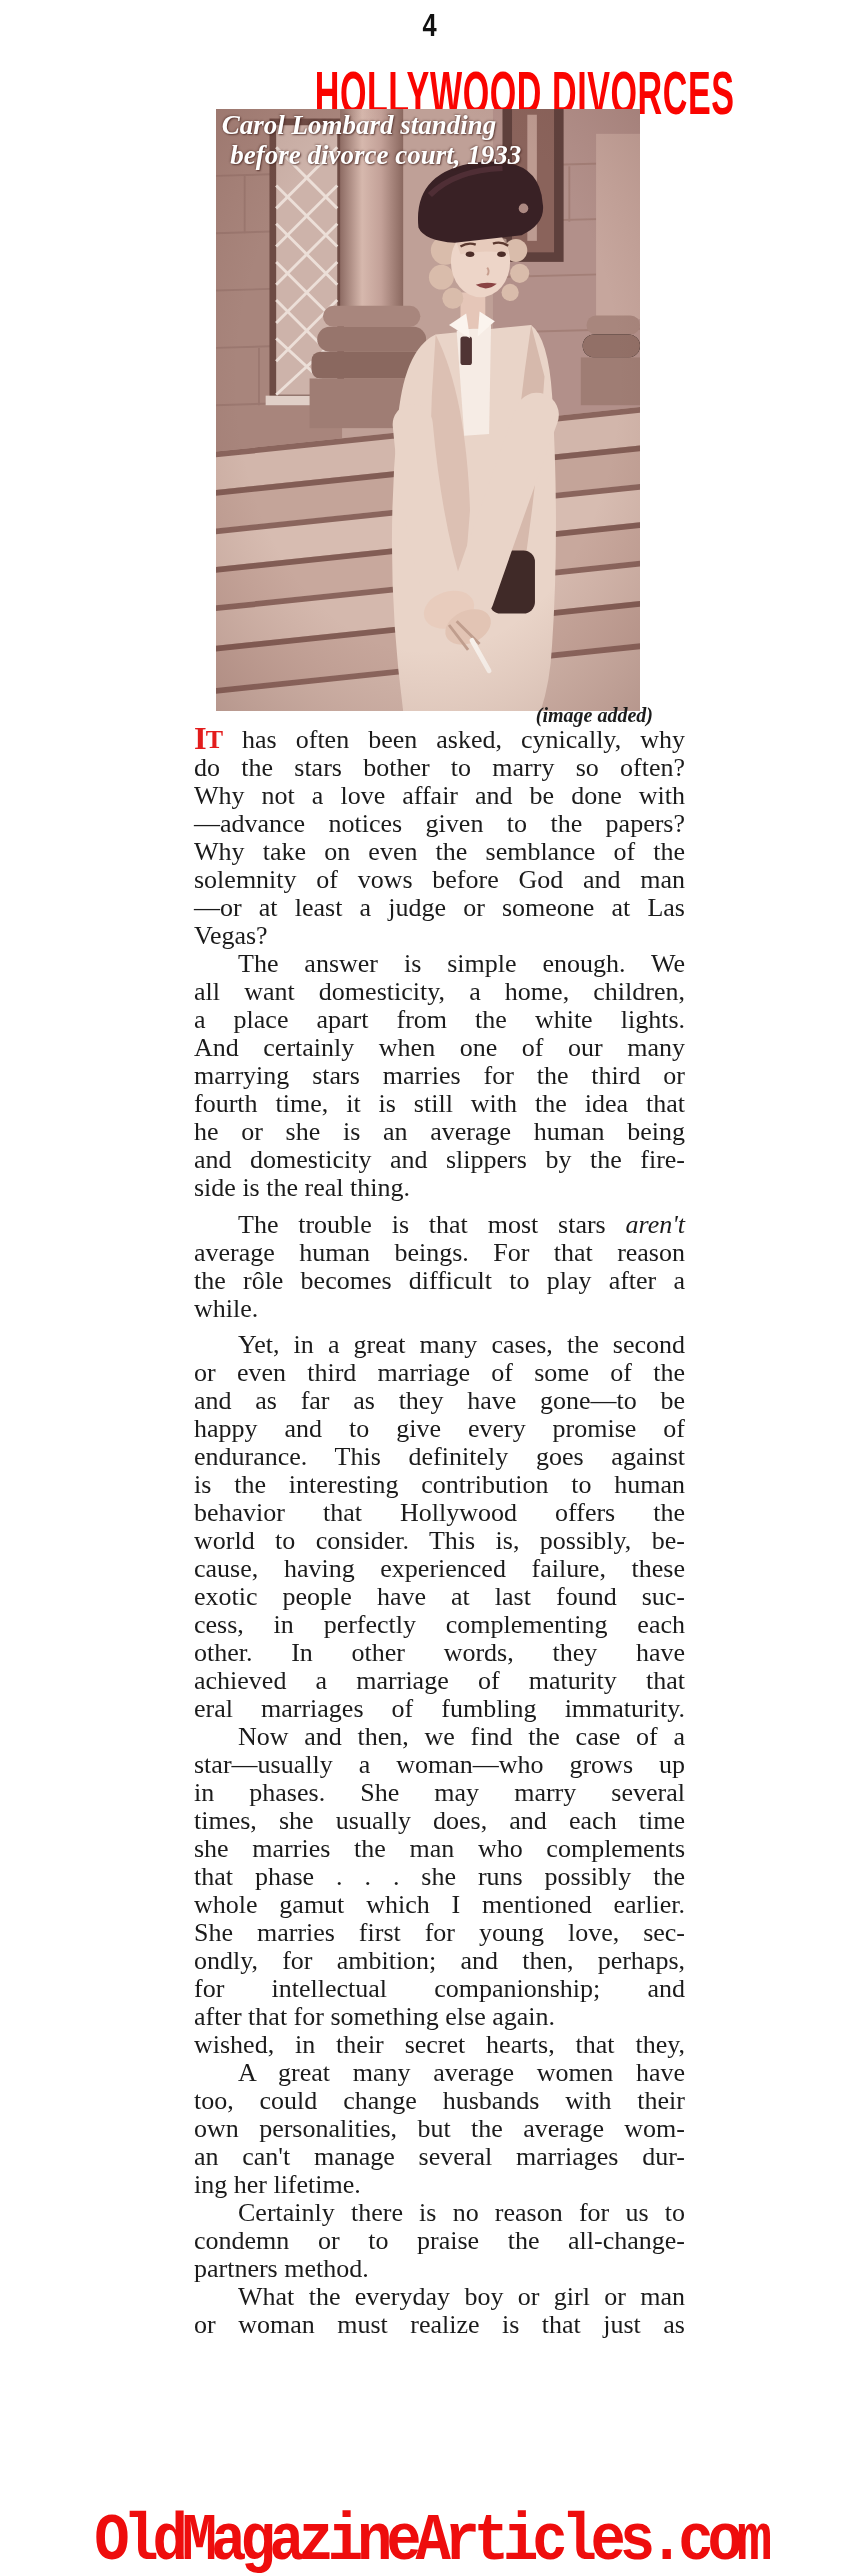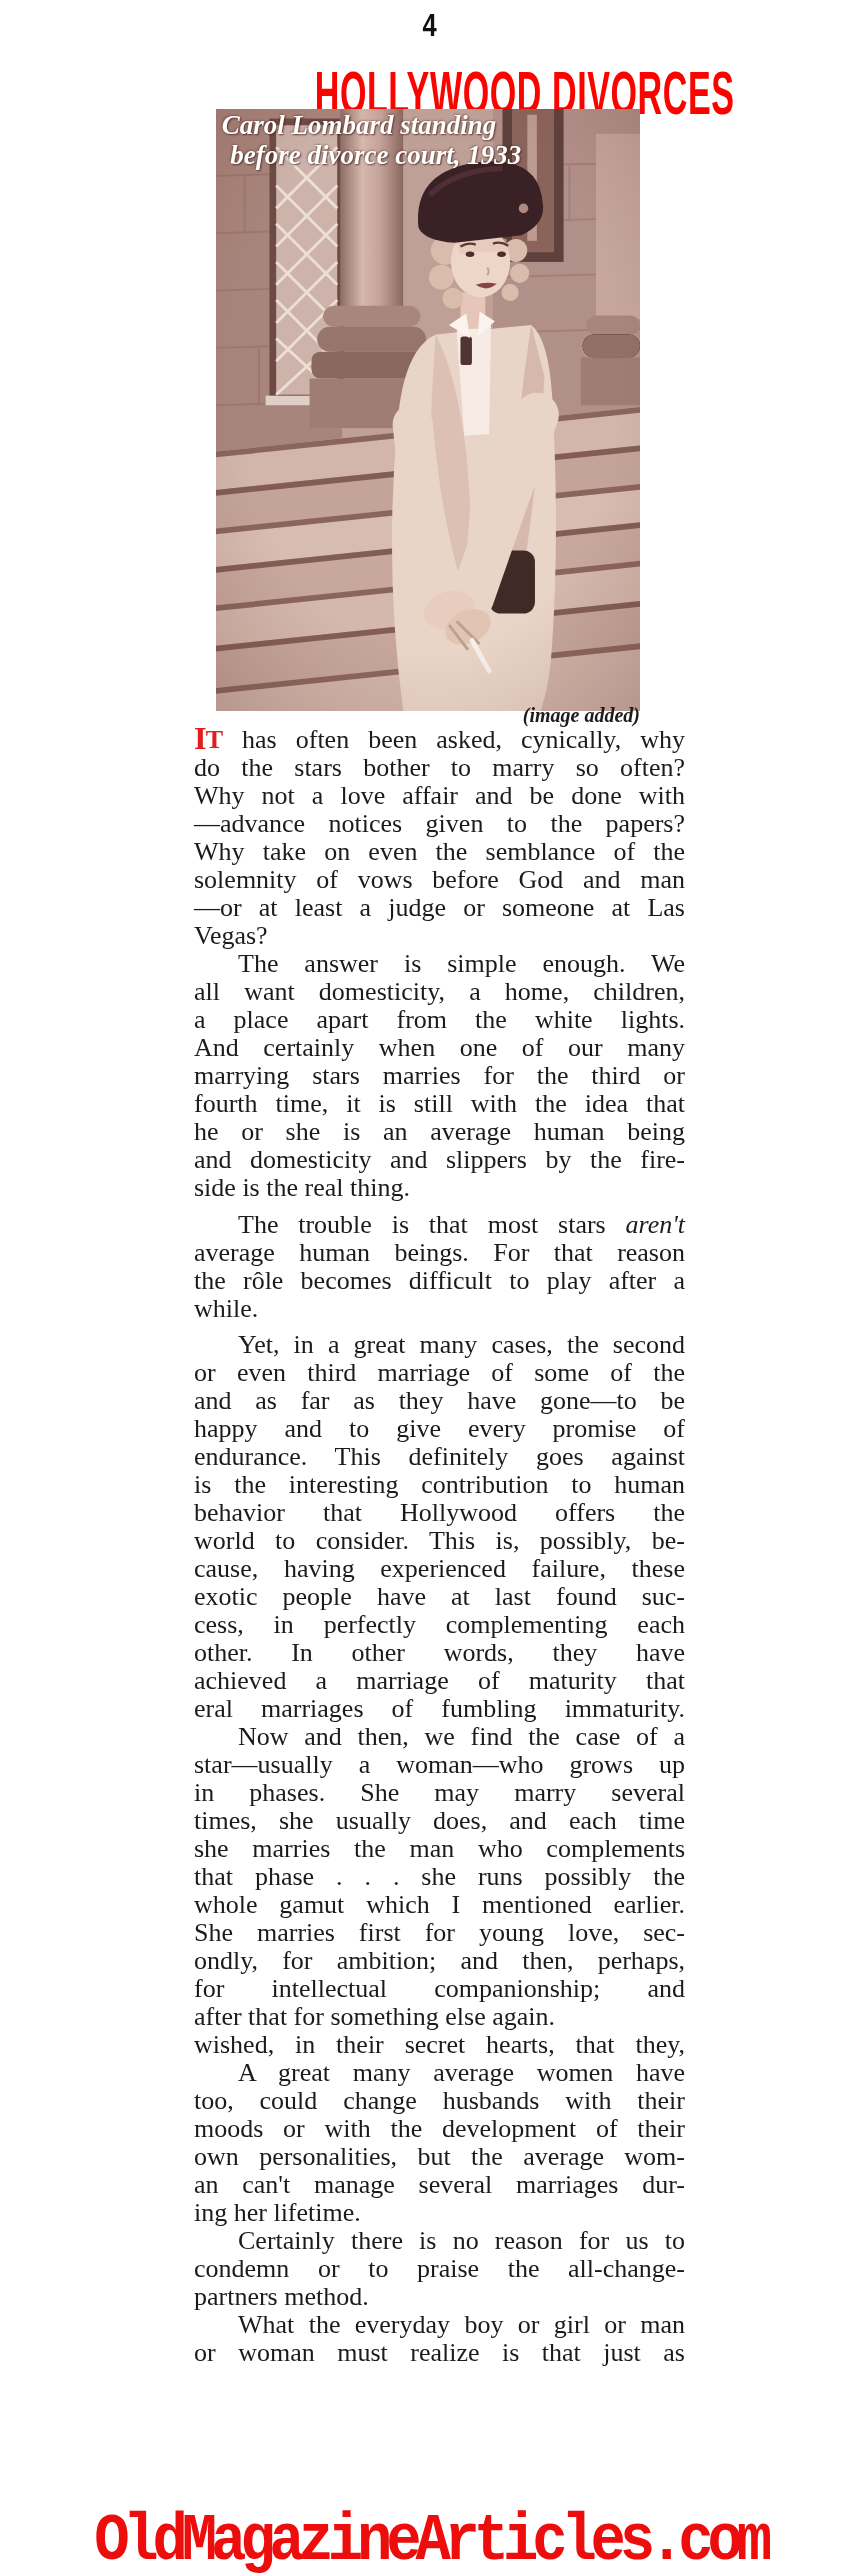--- a/index.html
+++ b/index.html
@@ -30,21 +30,21 @@
   .photo svg{display:block;width:100%;height:100%;}
   .caption{
     position:absolute;top:1px;left:5.7px;
     font-family:"Liberation Serif",serif;font-style:italic;font-weight:bold;
     font-size:27px;line-height:30px;color:#ffffff;
     text-shadow:1px 1px 1.9px rgba(70,35,30,.8), -1px -1px 1.9px rgba(70,35,30,.35);
     white-space:nowrap;
   }
   .caption .cap2{margin-left:8.6px;}
   .credit{
-    position:absolute;top:704px;left:194px;width:446px;text-align:right;
+    position:absolute;top:704px;left:207px;width:446px;text-align:right;
     font-style:italic;font-weight:600;font-size:20px;line-height:23px;color:#1c1c1c;
   }
   .article{
     position:absolute;left:194px;top:726px;width:491px;
     font-size:26px;line-height:28px;color:#1b1b1b;
   }
   .para{margin:0;}
   .para.gap{margin-top:8.6px;}
   .ln{height:28px;text-align:justify;}
   .ln::after{content:"";display:inline-block;width:100%;height:0;}
@@ -278,21 +278,20 @@
         <div class="ln">whole gamut which I mentioned earlier.</div>
         <div class="ln">She marries first for young love, sec-</div>
         <div class="ln">ondly, for ambition; and then, perhaps,</div>
         <div class="ln">for intellectual companionship; and</div>
         <div class="ln last">after that for something else again.</div>
       </div>
       <div class="para">
         <div class="ln">wished, in their secret hearts, that they,</div>
         <div class="ln ind">A great many average women have</div>
         <div class="ln">too, could change husbands with their</div>
-        <div class="ln">moods or with the development of their</div>
         <div class="ln">own personalities, but the average wom-</div>
         <div class="ln">an can't manage several marriages dur-</div>
         <div class="ln last">ing her lifetime.</div>
       </div>
       <div class="para">
         <div class="ln ind">Certainly there is no reason for us to</div>
         <div class="ln">condemn or to praise the all-change-</div>
         <div class="ln last">partners method.</div>
       </div>
       <div class="para">

